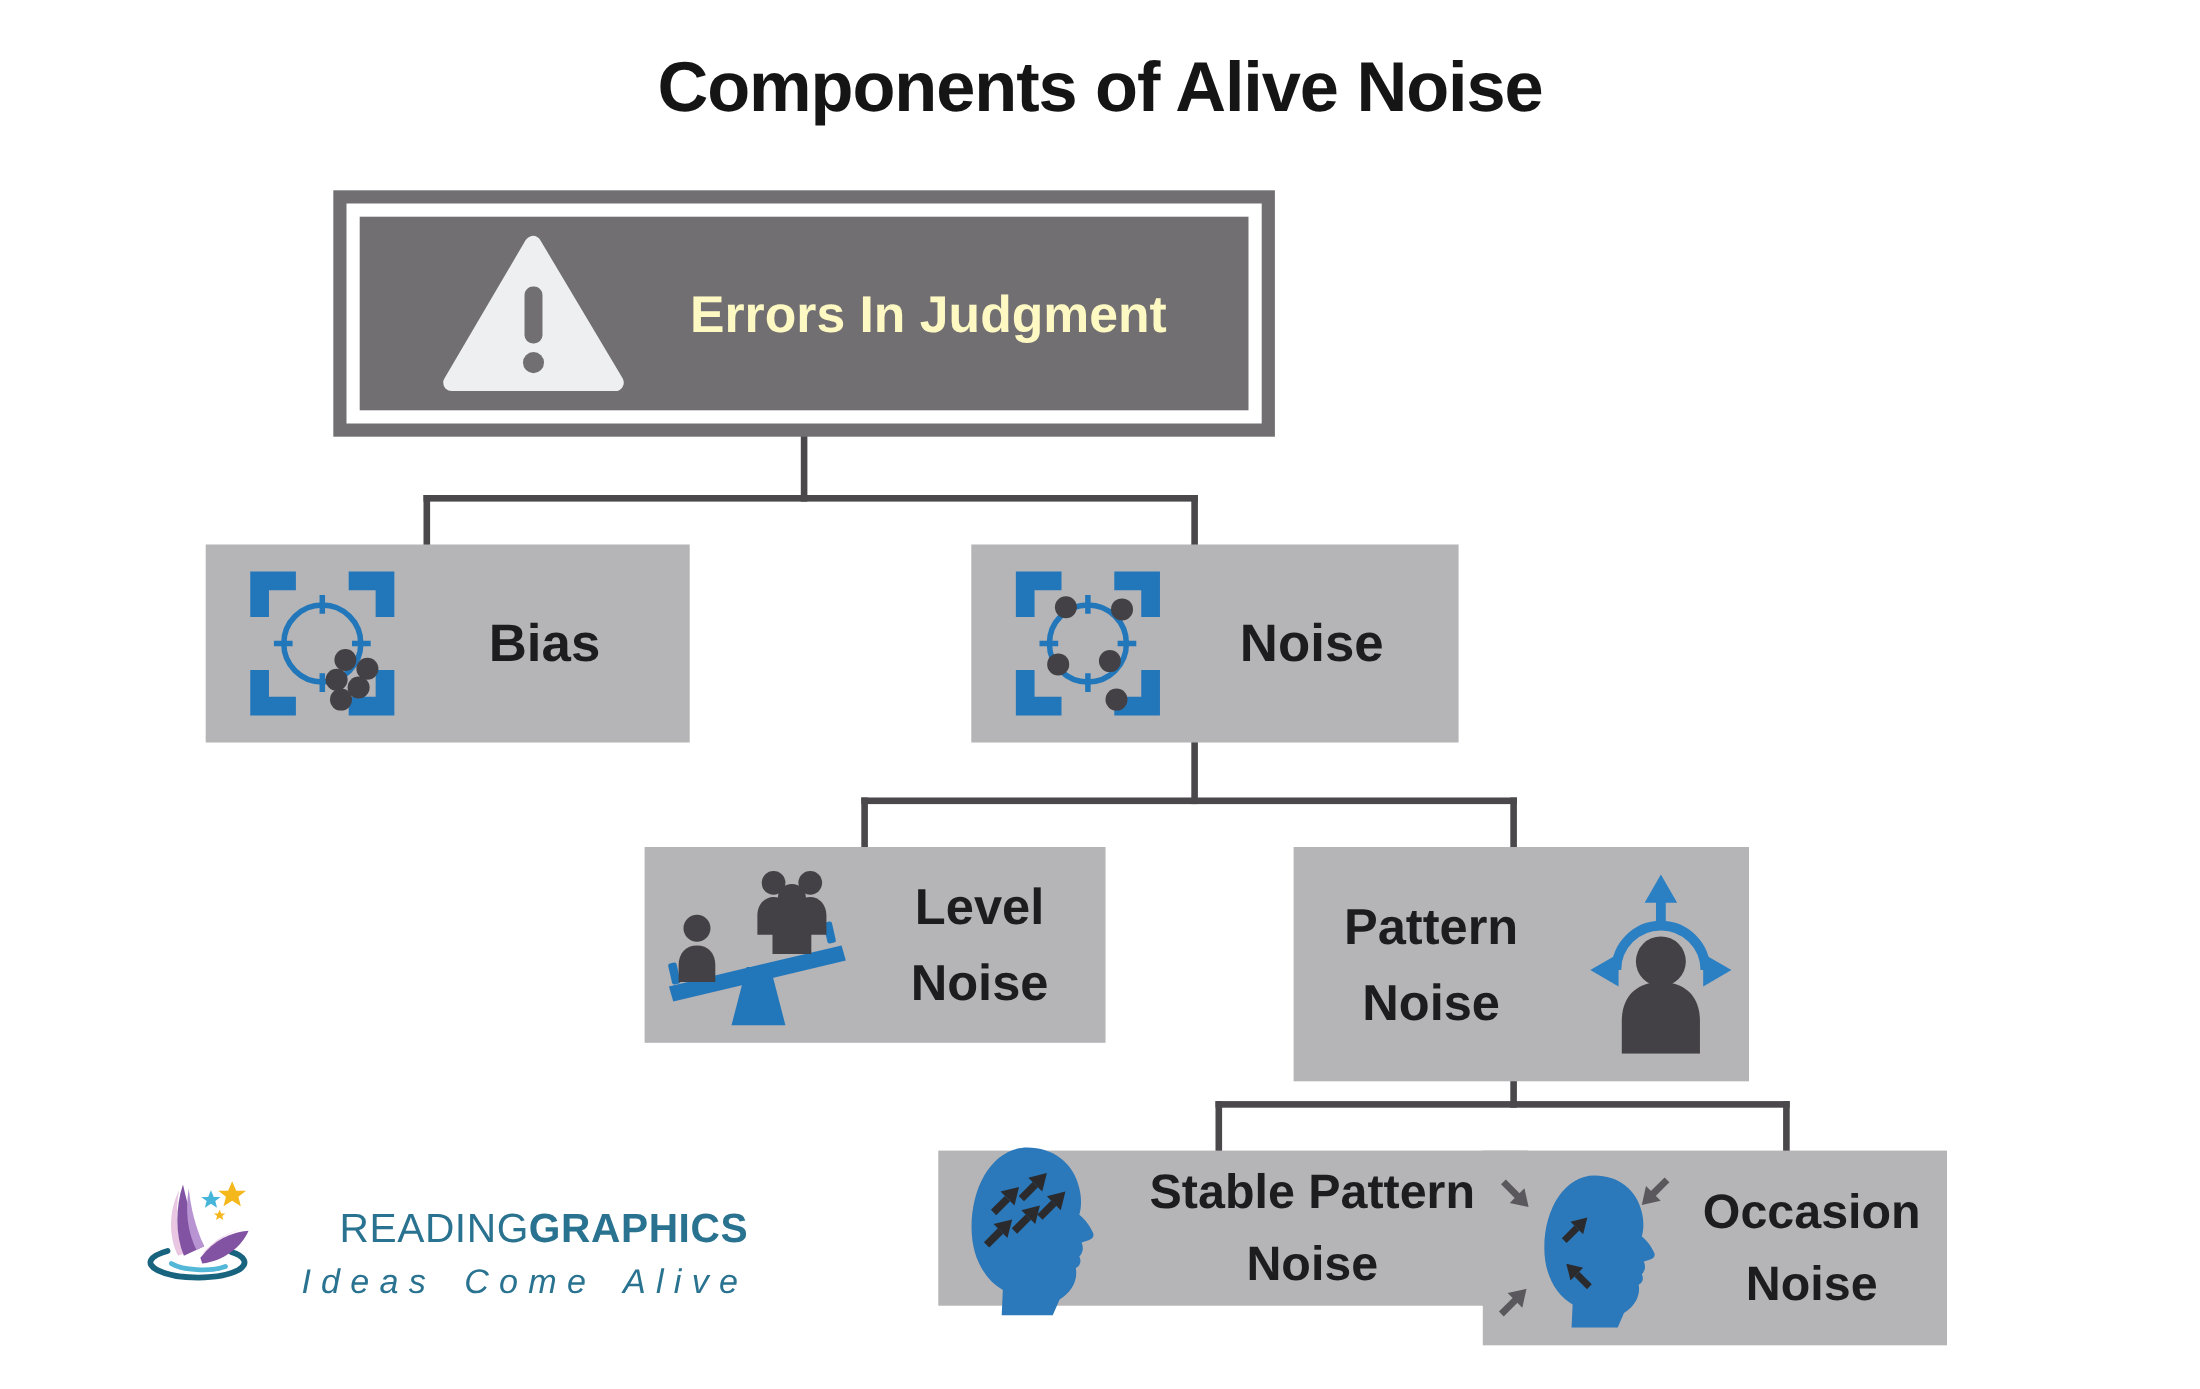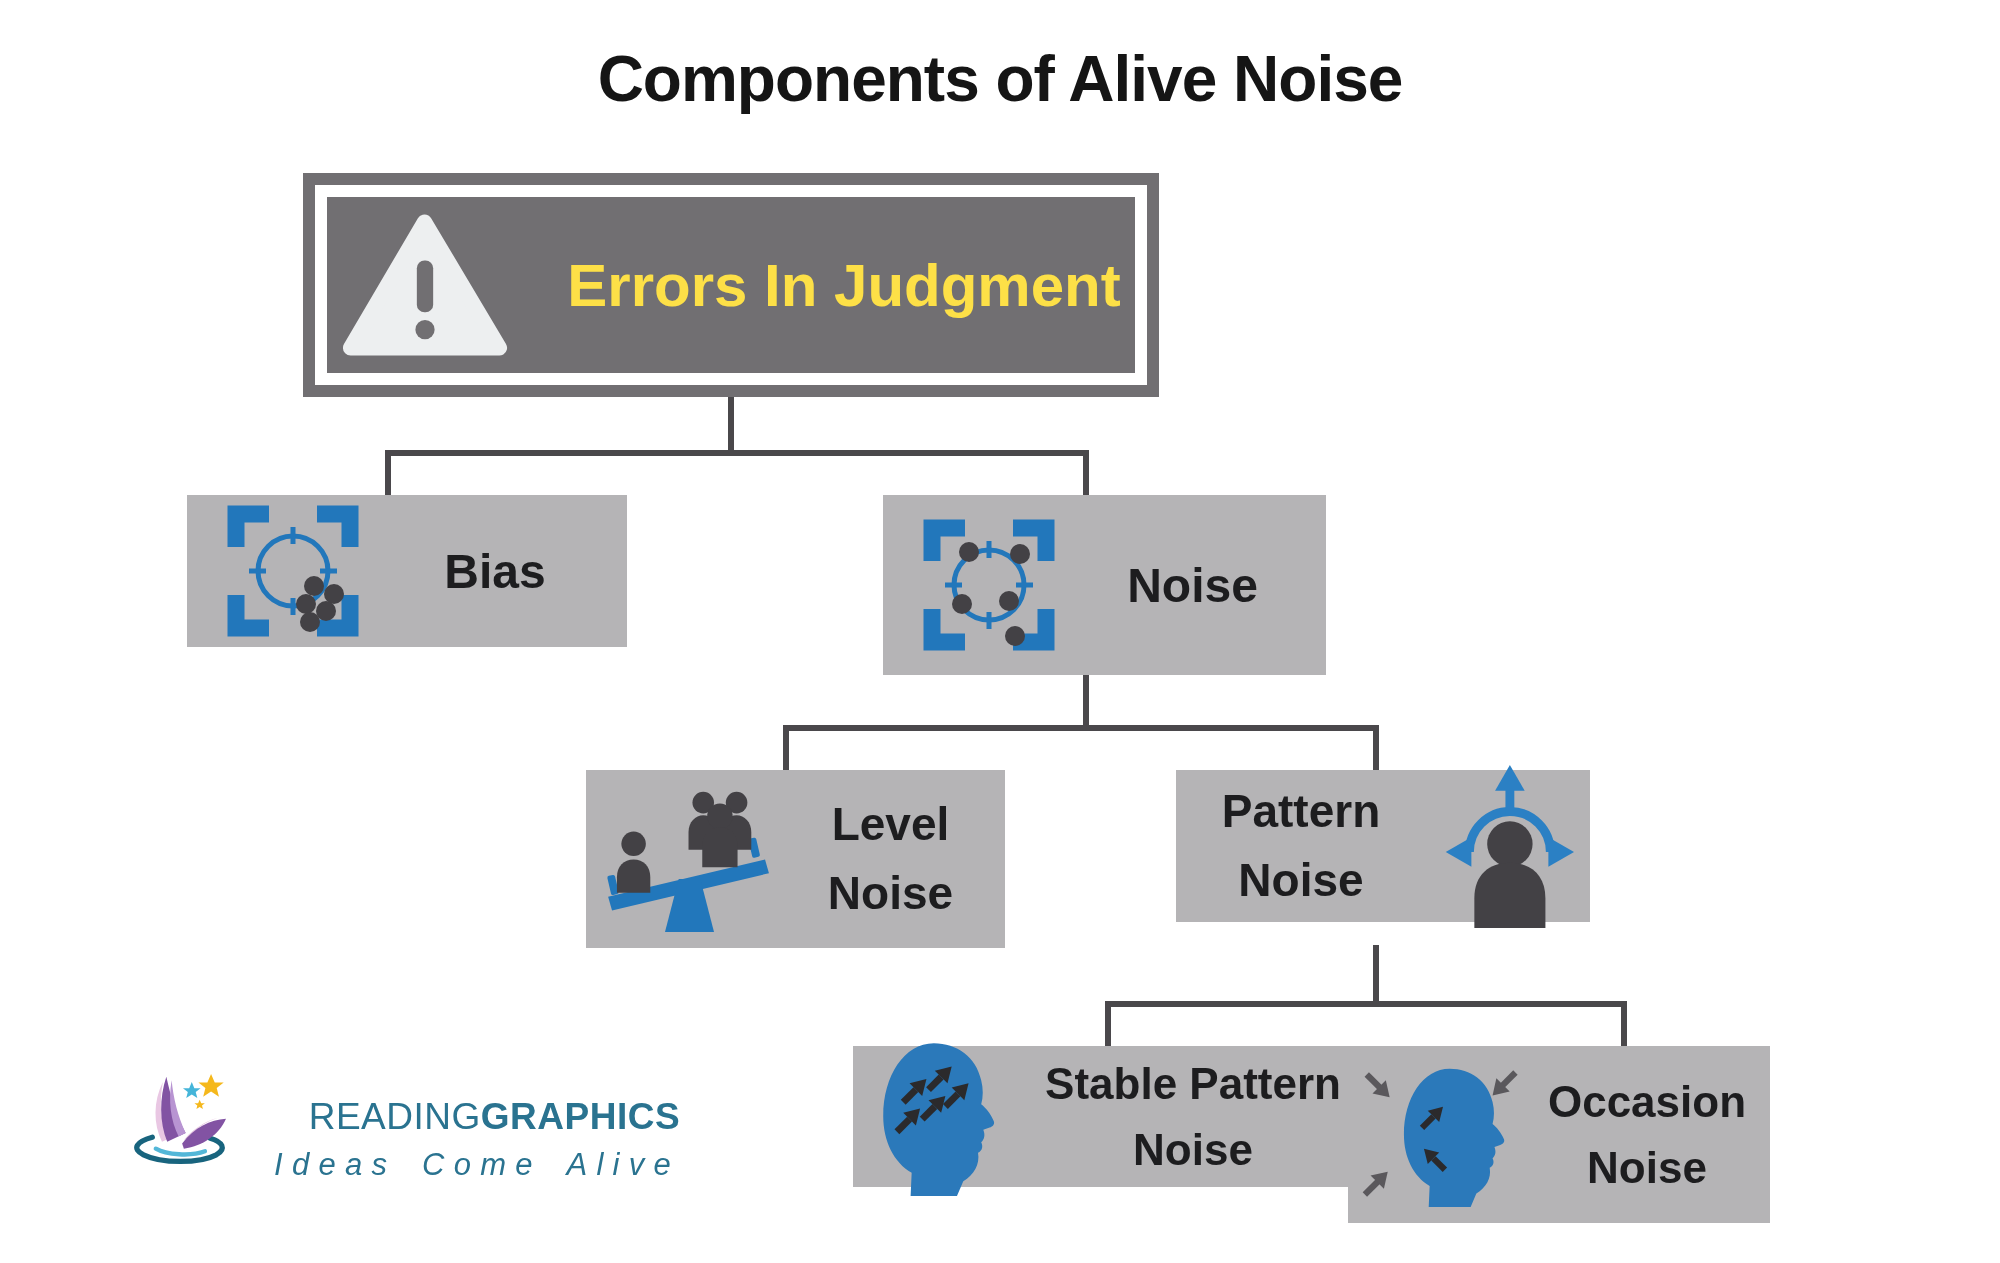--- a/index.html
+++ b/index.html
@@ -33,21 +33,21 @@
   
   .root {
     background:#716f72;
     justify-content:center; gap:58px;
   }
   .root-frame {
     position:absolute; inset:12px;
     border:12px solid #ffffff;
     pointer-events:none;
   }
-  .root .label { color:#fde047; font-size:60px; position:relative; }
+  .root .label { color:#fef9c3; font-size:47px; position:relative; }
   .root svg { position:relative; }
   .fs48 { font-size:48px; }
   .fs46 { font-size:46px; }
   .fs44 { font-size:44px; }
   
   .logo { position:absolute; left:126px; top:1068px; display:flex; align-items:flex-start; z-index:2;text-align:right; }
   .logo-text { margin-left:8px; padding-top:28px; }
   .brand { font-size:37px; color:#2a7390; letter-spacing:0.5px; white-space:nowrap; }
   .brand .bold { font-weight:700; }
   .tagline {
@@ -82,21 +82,21 @@
   <div class="box root" style="left:303px;top:173px;width:856px;height:224px;">
     <div class="root-frame"></div>
     <svg width="168" height="150" viewBox="0 0 175 155">
       <path d="M87 12 L165 143 H10 Z" fill="#edeff0" stroke="#edeff0" stroke-width="16" stroke-linejoin="round"></path>
       <rect x="79" y="52" width="17" height="54" rx="8" fill="#716f72"></rect>
       <circle cx="87.5" cy="124" r="10" fill="#716f72"></circle>
     </svg>
     <div class="label">Errors In Judgment</div>
   </div>
 
-  <div class="box" style="left:187px;top:495px;width:404px;height:152px;padding-left:36px;">
+  <div class="box" style="left:187px;top:495px;width:404px;height:180px;padding-left:36px;">
     <svg width="140" height="140" viewBox="0 0 140 140">
       <g fill="none" stroke="#2277bb" stroke-width="17">
         <path d="M13 46 V13 H46"></path>
         <path d="M94 13 H127 V46"></path>
         <path d="M127 94 V127 H94"></path>
         <path d="M46 127 H13 V94"></path>
       </g>
       <circle cx="70" cy="70" r="35" fill="none" stroke="#2277bb" stroke-width="5"></circle>
       <path d="M70 26 V43 M70 97 V114 M26 70 H43 M97 70 H114" stroke="#2277bb" stroke-width="5"></path>
       <g fill="#434145">
@@ -147,21 +147,21 @@
         <circle cx="118" cy="34" r="13"></circle>
         <path d="M100 86 L136 86 L136 64 C136 52 128 45 118 45 C108 45 100 52 100 64 Z"></path>
       </g>
     </svg>
     <div class="label label-center two-line fs46">
       <div>Level</div>
       <div>Noise</div>
     </div>
   </div>
 
-  <div class="box" style="left:1176px;top:770px;width:400px;height:152px;padding-right:14px;">
+  <div class="box" style="left:1176px;top:770px;width:400px;height:213px;padding-right:14px;">
     <div class="label label-center two-line fs46">
       <div>Pattern</div>
       <div>Noise</div>
     </div>
     <svg width="150" height="163" viewBox="0 0 152 165">
       <path d="M44 88 A41 41 0 0 1 126 88" fill="none" stroke="#2b80c4" stroke-width="9"></path>
       <rect x="80.5" y="16" width="9" height="33" fill="#2b80c4"></rect>
       <polygon points="85,0 70,26 100,26" fill="#2b80c4"></polygon>
       <polygon points="20,88 46,73 46,103" fill="#2b80c4"></polygon>
       <polygon points="150,88 124,73 124,103" fill="#2b80c4"></polygon>

